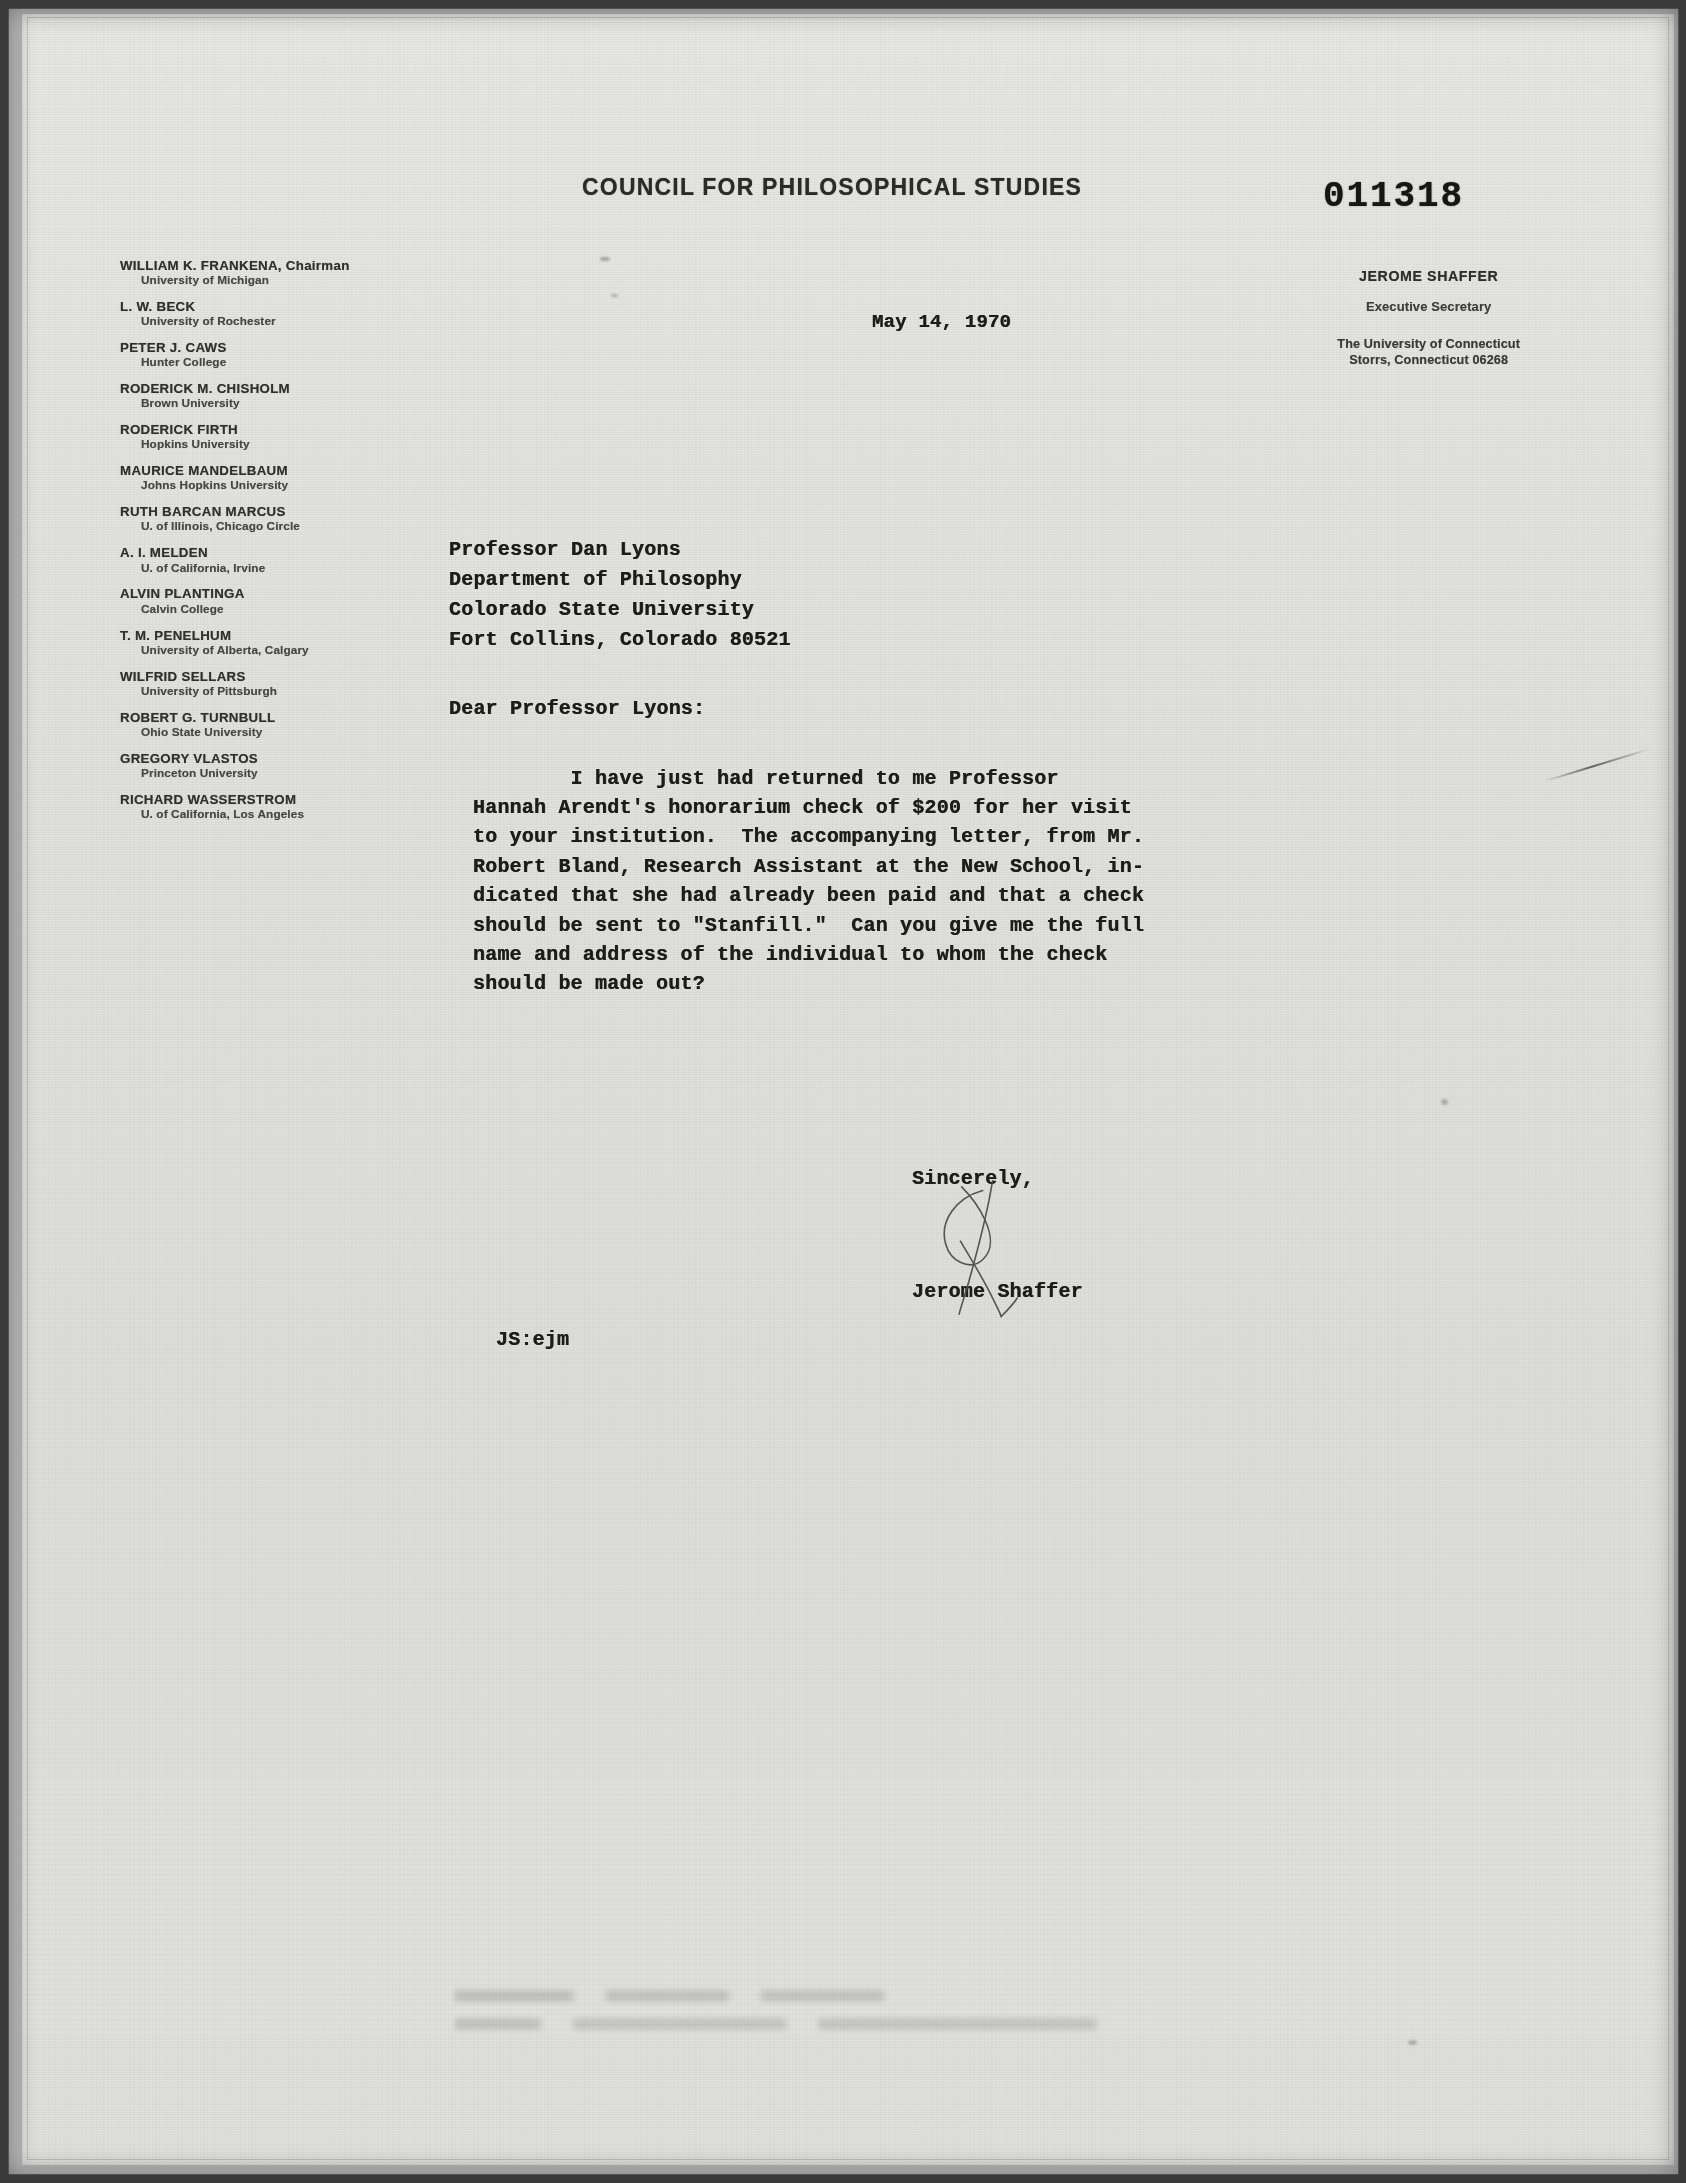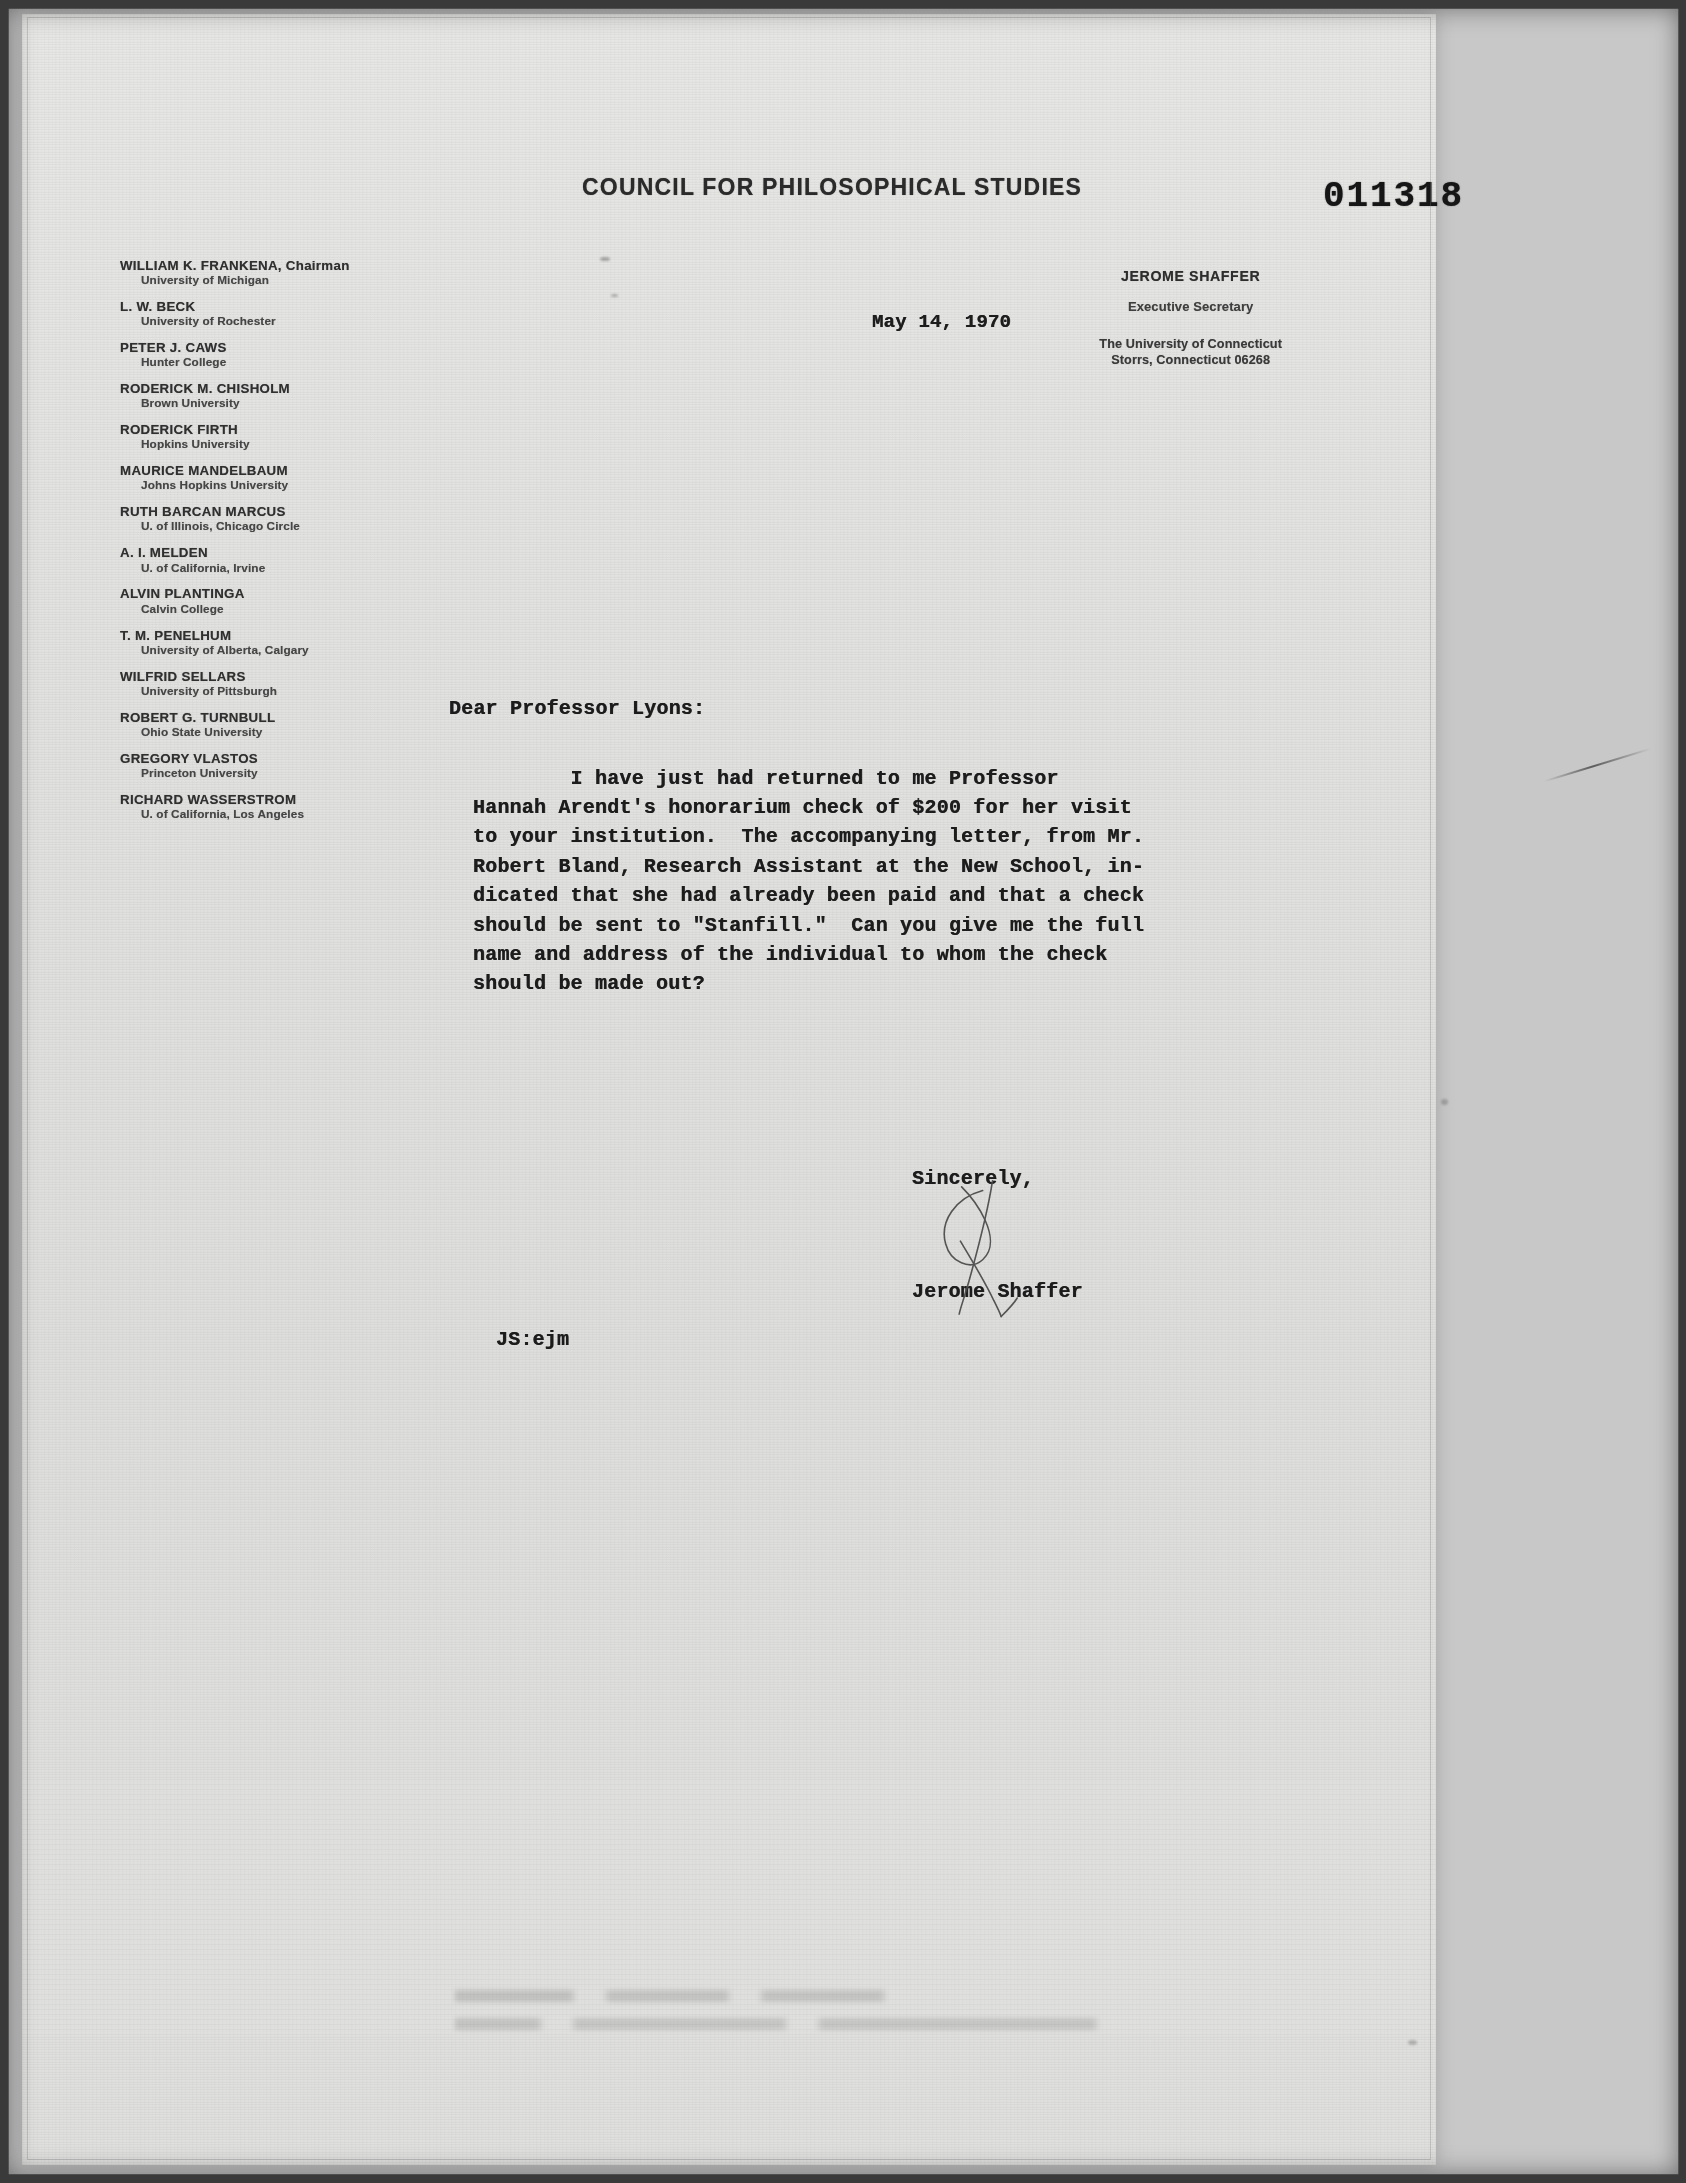--- a/index.html
+++ b/index.html
@@ -28,21 +28,21 @@
       inset 0 0 25px 8.7px rgba(40,40,40,.55);
     pointer-events: none;
     z-index: 60;
   }
 
   
   .paper {
     position: absolute;
     left: 22px;
     top: 13.6px;
-    width: 1414px;
+    width: 1652px;
     height: 2151px;
     background:
       linear-gradient(180deg, #e7e7e5 0%, #e2e2e0 28%, #dededc 62%, #e0e0de 100%);
     box-shadow: 0 0 16px rgba(120,120,120,.45);
   }
   
   .grain {
     position: absolute;
     inset: 0;
     background-image: repeating-linear-gradient(
@@ -423,20 +423,24 @@
       <div class="exec-name">JEROME SHAFFER</div>
       <div class="exec-role">Executive Secretary</div>
       <div class="exec-inst">
         <div>The University of Connecticut</div>
         <div>Storrs, Connecticut 06268</div>
       </div>
     </div>
 
     <div class="typed date-line">May 14, 1970</div>
 
+    <div class="typed addressee">Professor Dan Lyons
+Department of Philosophy
+Colorado State University
+Fort Collins, Colorado 80521</div>
 
     <div class="typed salutation">Dear Professor Lyons:</div>
 
     <div class="typed body-par">        I have just had returned to me Professor
 Hannah Arendt's honorarium check of $200 for her visit
 to your institution.  The accompanying letter, from Mr.
 Robert Bland, Research Assistant at the New School, in-
 dicated that she had already been paid and that a check
 should be sent to "Stanfill."  Can you give me the full
 name and address of the individual to whom the check

